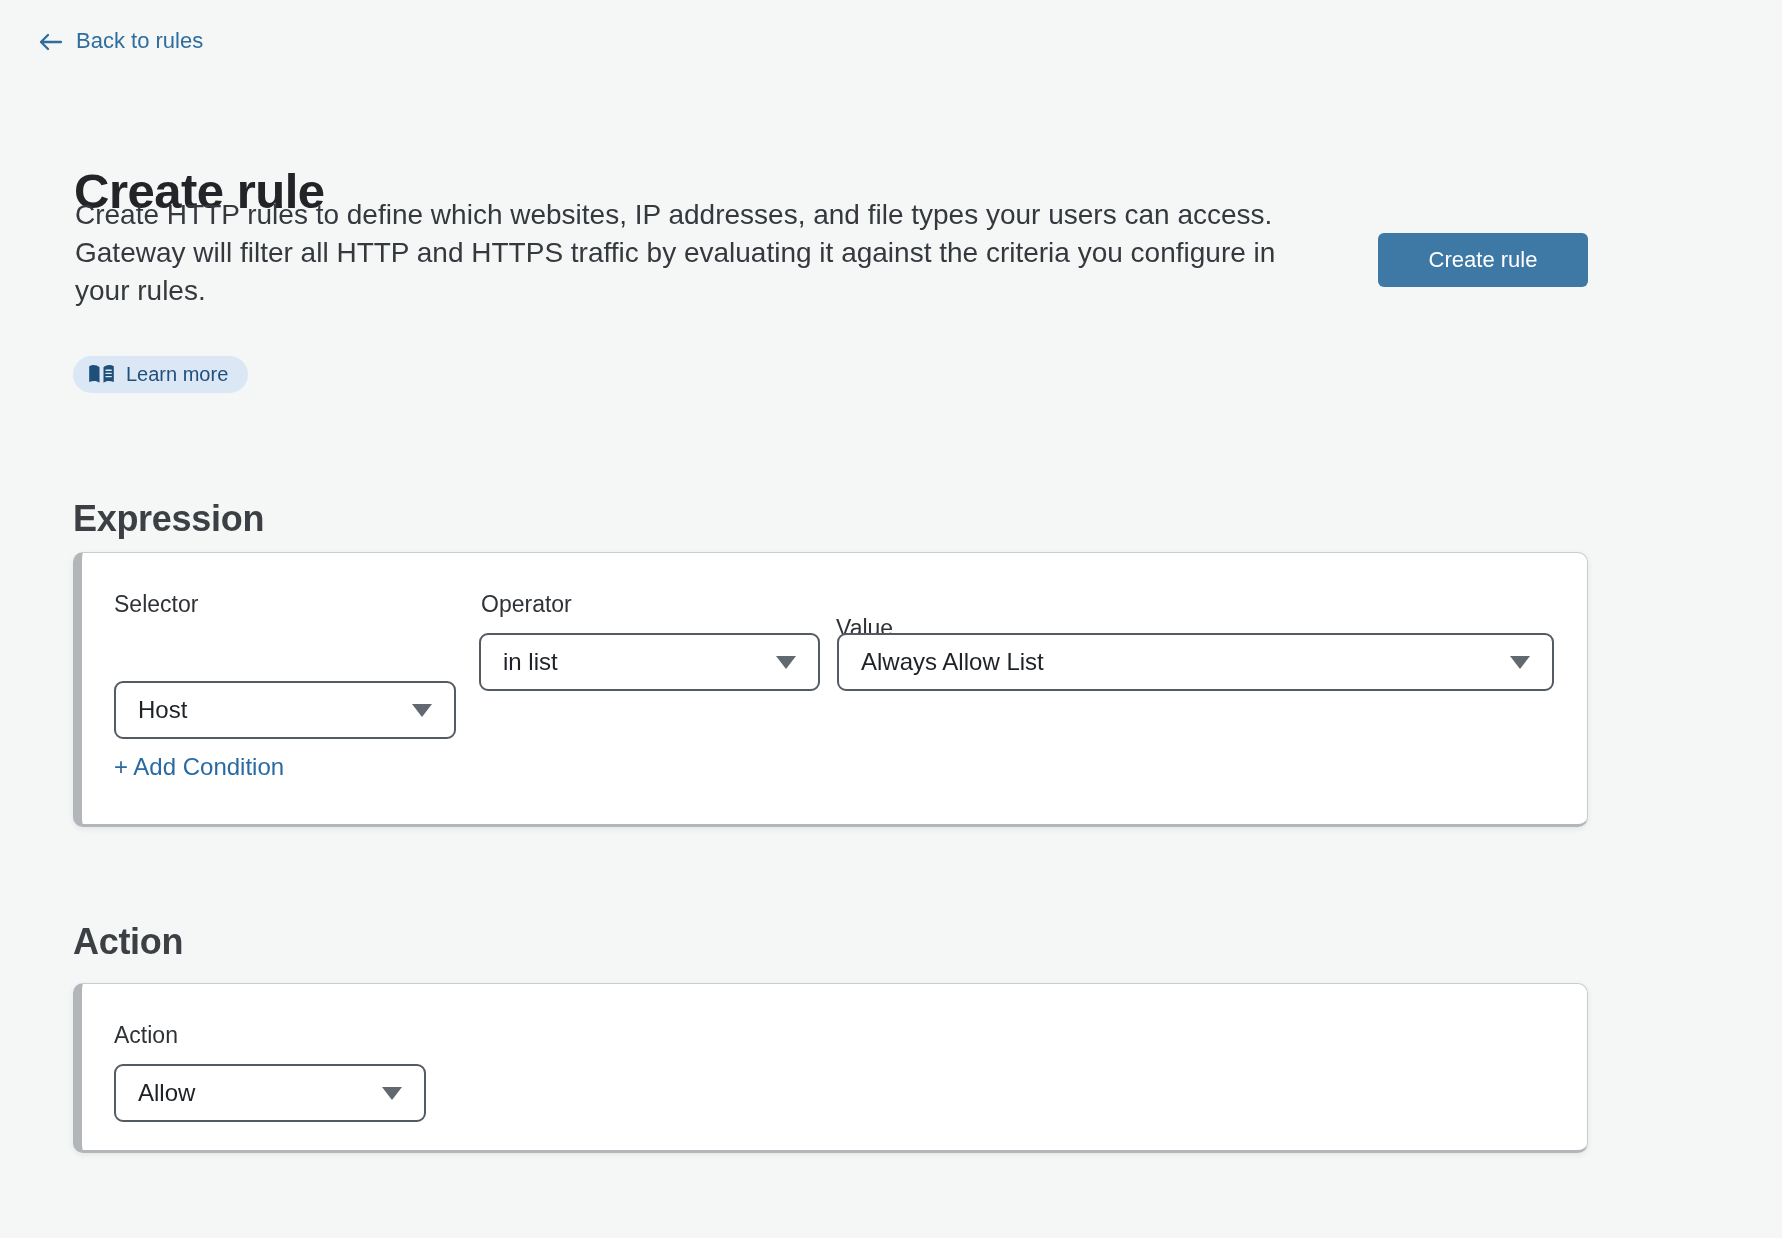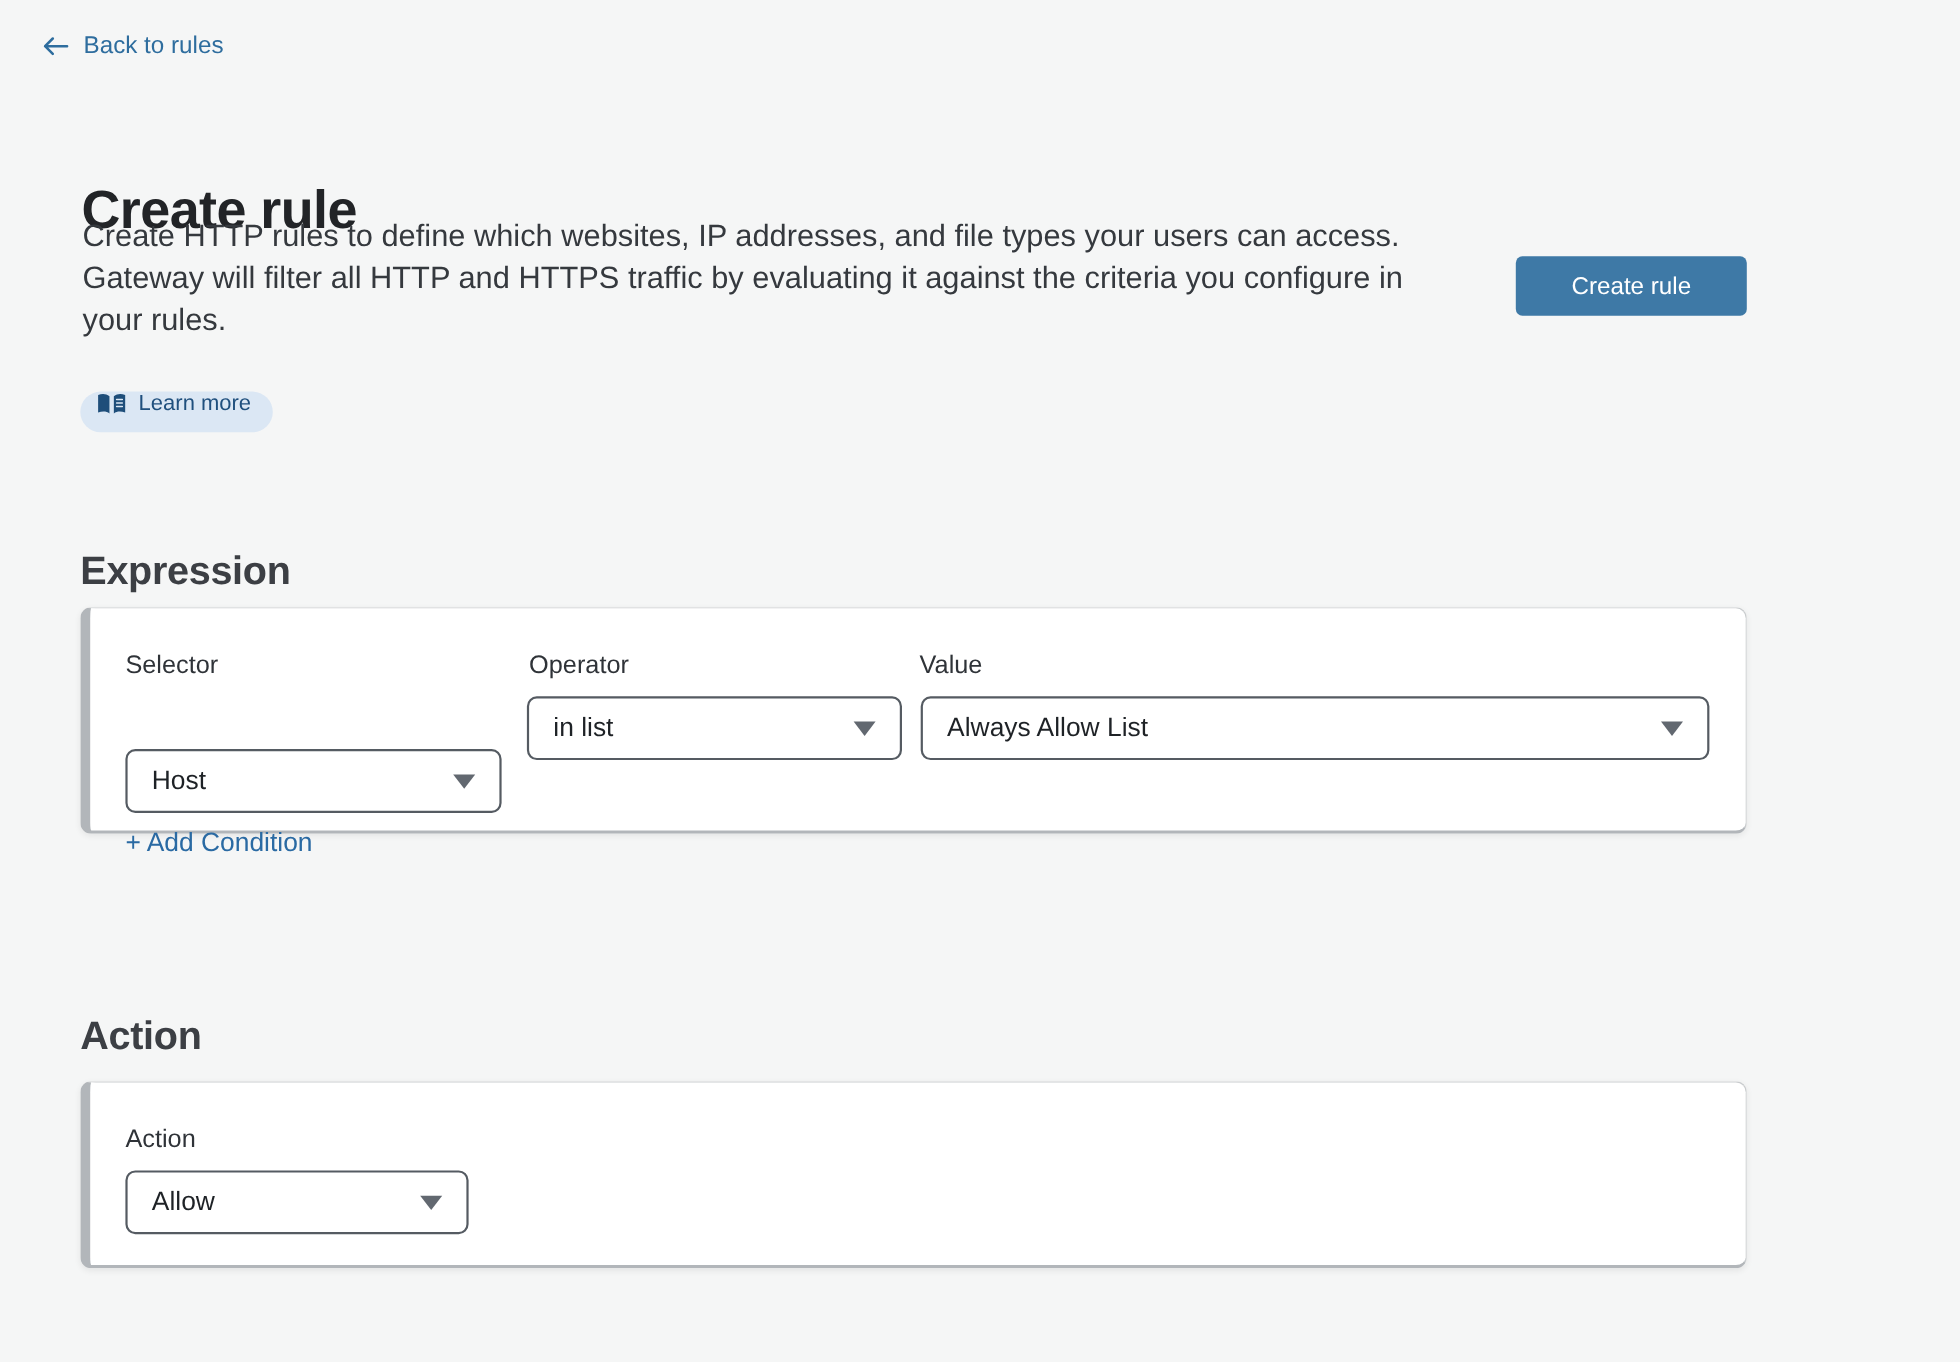--- a/index.html
+++ b/index.html
@@ -58,21 +58,21 @@
     cursor: pointer;
     display: flex; align-items: center; justify-content: center;
   }
   .learn-more-pill {
     position: absolute;
     left: 73px; top: 356px;
     height: 37px;
     padding: 0 20px 0 15px;
     background: #dbe7f4;
     border-radius: 19px;
-    display: inline-flex; align-items: flex-start; gap: 11px;
+    display: inline-flex; align-items: center; gap: 11px;
     color: #20507e;
     font-size: 20px;
     cursor: pointer;
   }
   .learn-more-pill svg { display: block; }
 
   
   .section-heading {
     position: absolute;
     left: 73px;
@@ -90,21 +90,21 @@
     left: 73px;
     width: 1515px;
     background: #ffffff;
     border: 1px solid #c9ccce;
     border-left: 9px solid #b2b6ba;
     border-bottom: 3px solid #b2b6ba;
     border-radius: 10px;
     box-shadow: 0 2px 6px rgba(0,0,0,0.07);
     box-sizing: border-box;
   }
-  .card-expression { top: 552px; height: 206px; }
+  .card-expression { top: 552px; height: 275px; }
   .card-action     { top: 983px; height: 170px; }
 
   .field-label {
     position: absolute;
     top: 38px;
     font-size: 23px;
     color: #2f3338;
   }
   .dropdown {
     position: absolute;
@@ -123,21 +123,21 @@
   .chevron {
     width: 0; height: 0;
     border-left: 10px solid transparent;
     border-right: 10px solid transparent;
     border-top: 13px solid #626870;
     margin-left: 16px;
     flex: 0 0 auto;
   }
   .pos-selector-label { left: 32px; }
   .pos-operator-label { left: 399px; }
-  .pos-value-label    { left: 754px; }
+  .pos-value-label    { left: 754px; margin-top: 24px; }
   .dd-selector { left: 32px;  width: 342px; margin-top: 48px; }
   .dd-operator { left: 397px; width: 341px; }
   .dd-value    { left: 755px; width: 717px; }
 
   .add-condition {
     position: absolute;
     left: 32px; top: 200px;
     font-size: 24px;
     color: #2a6aa3;
     cursor: pointer;

